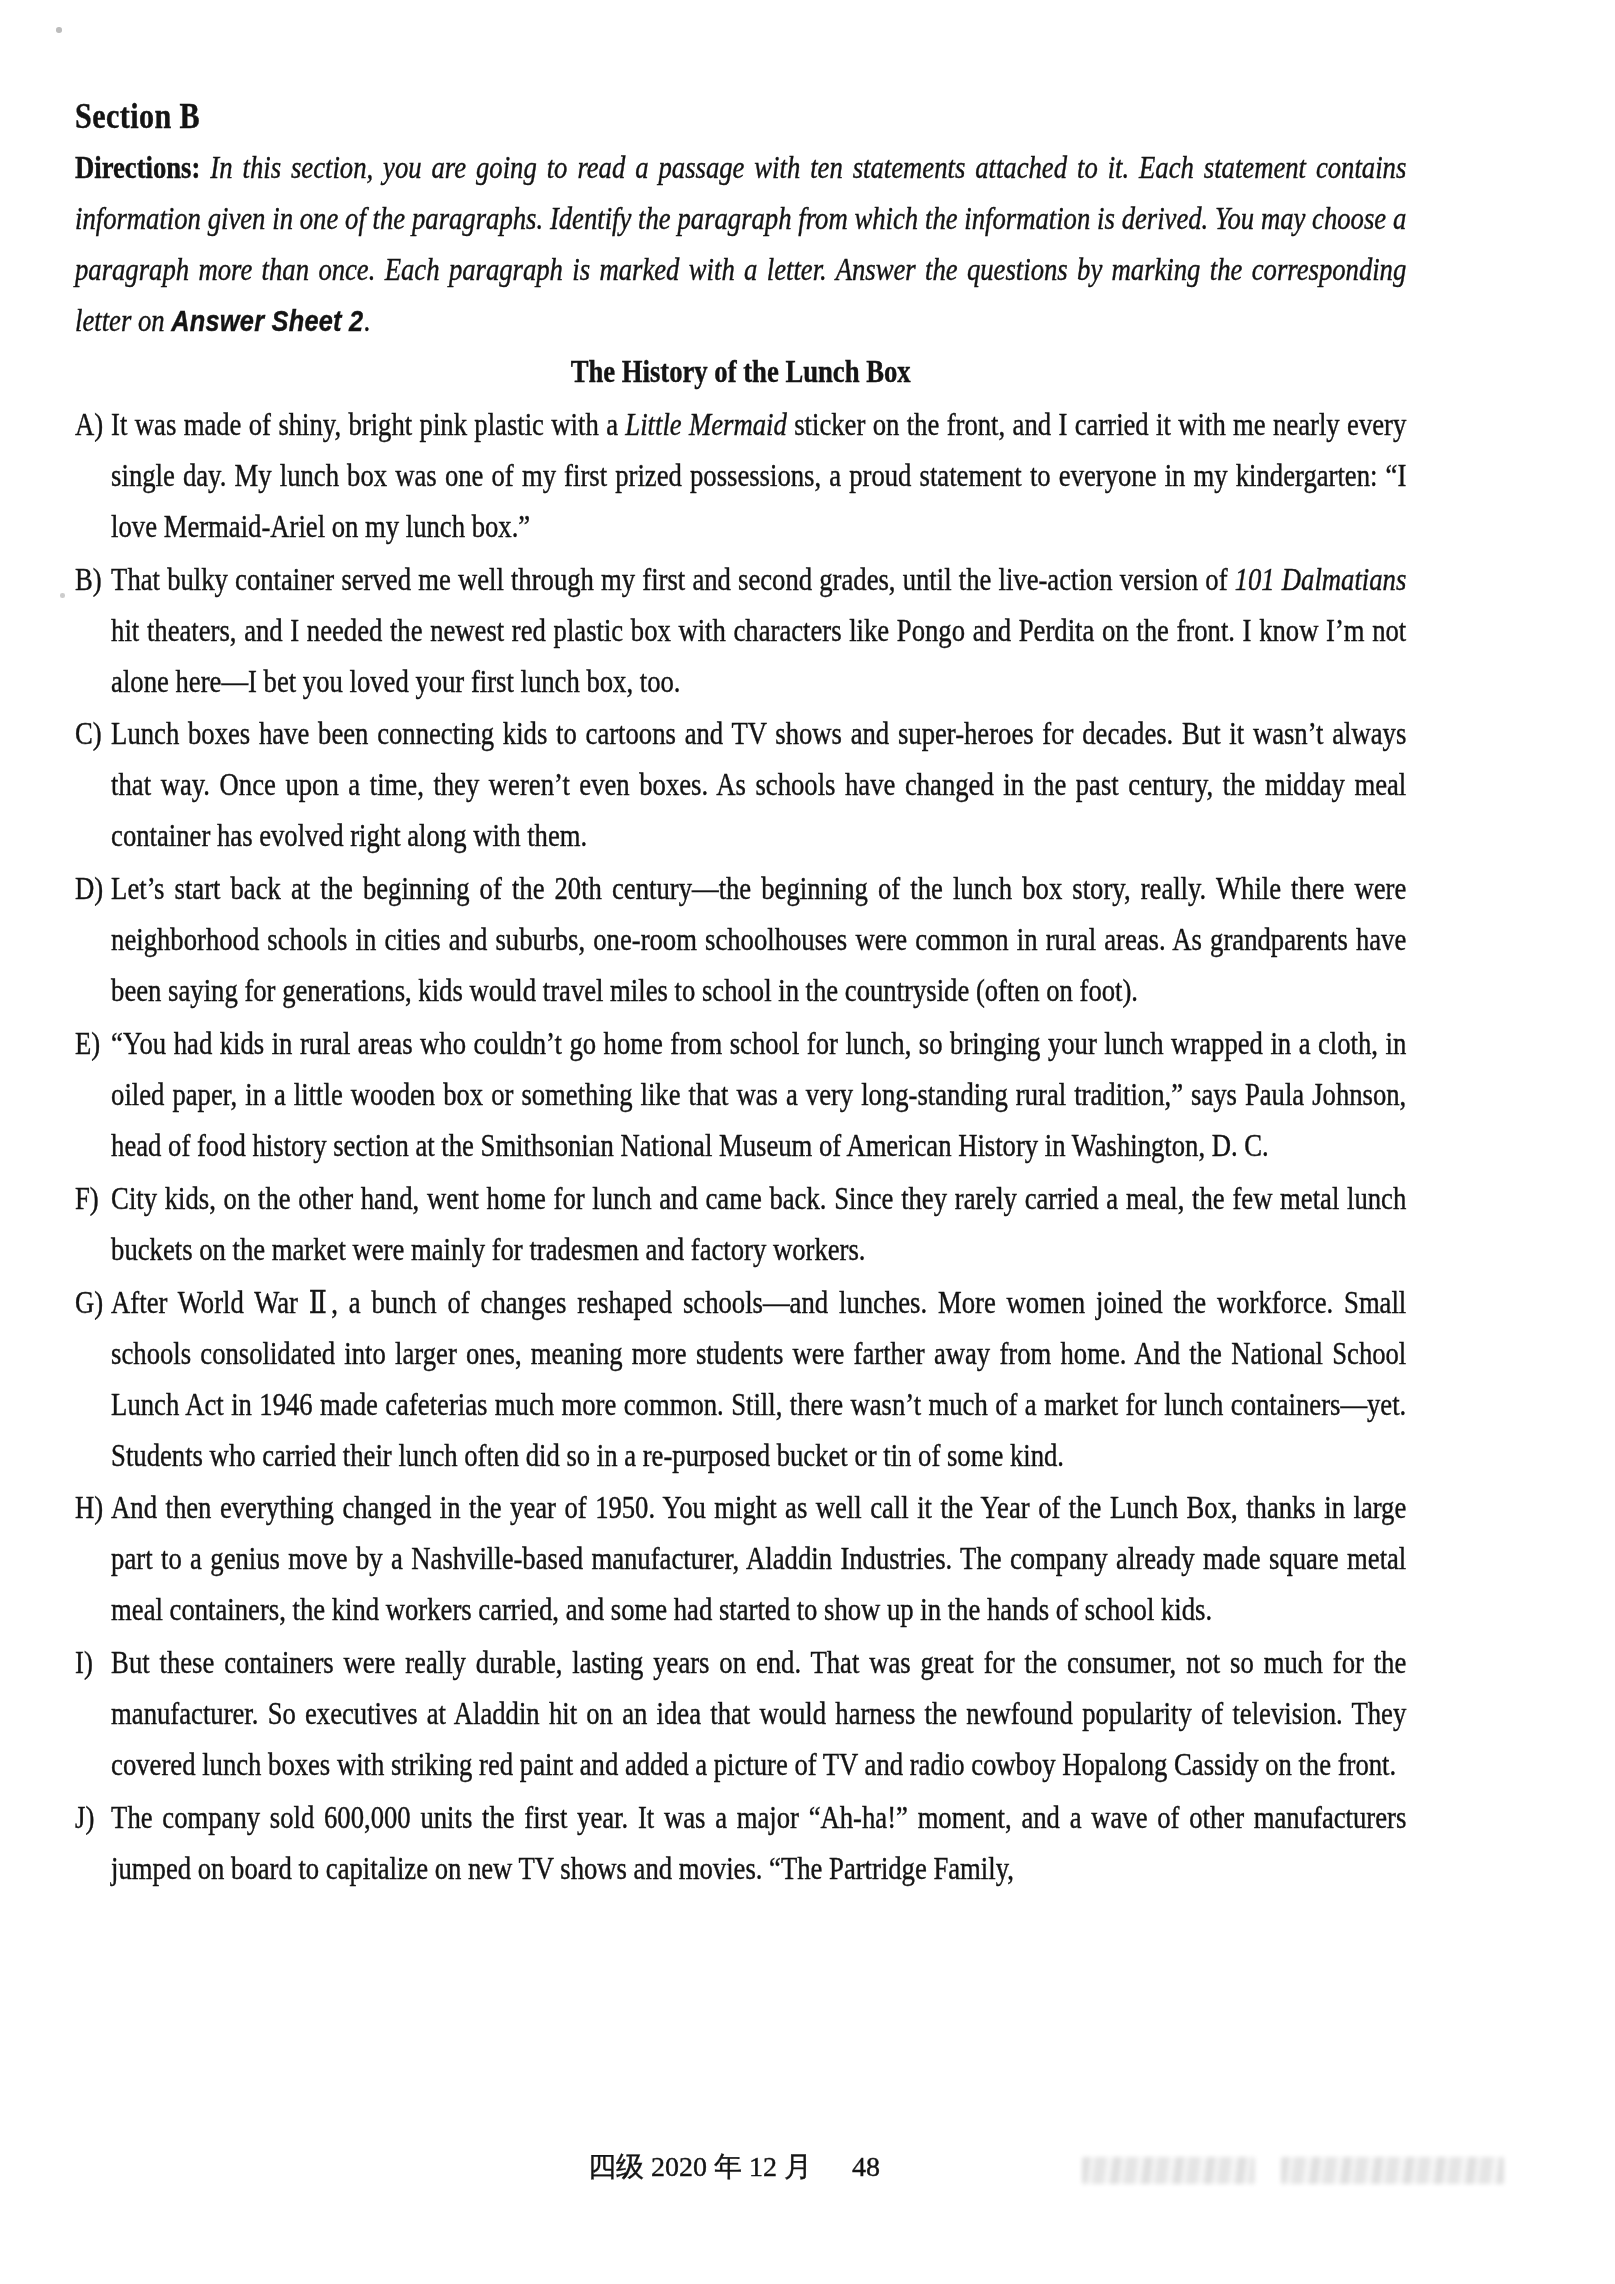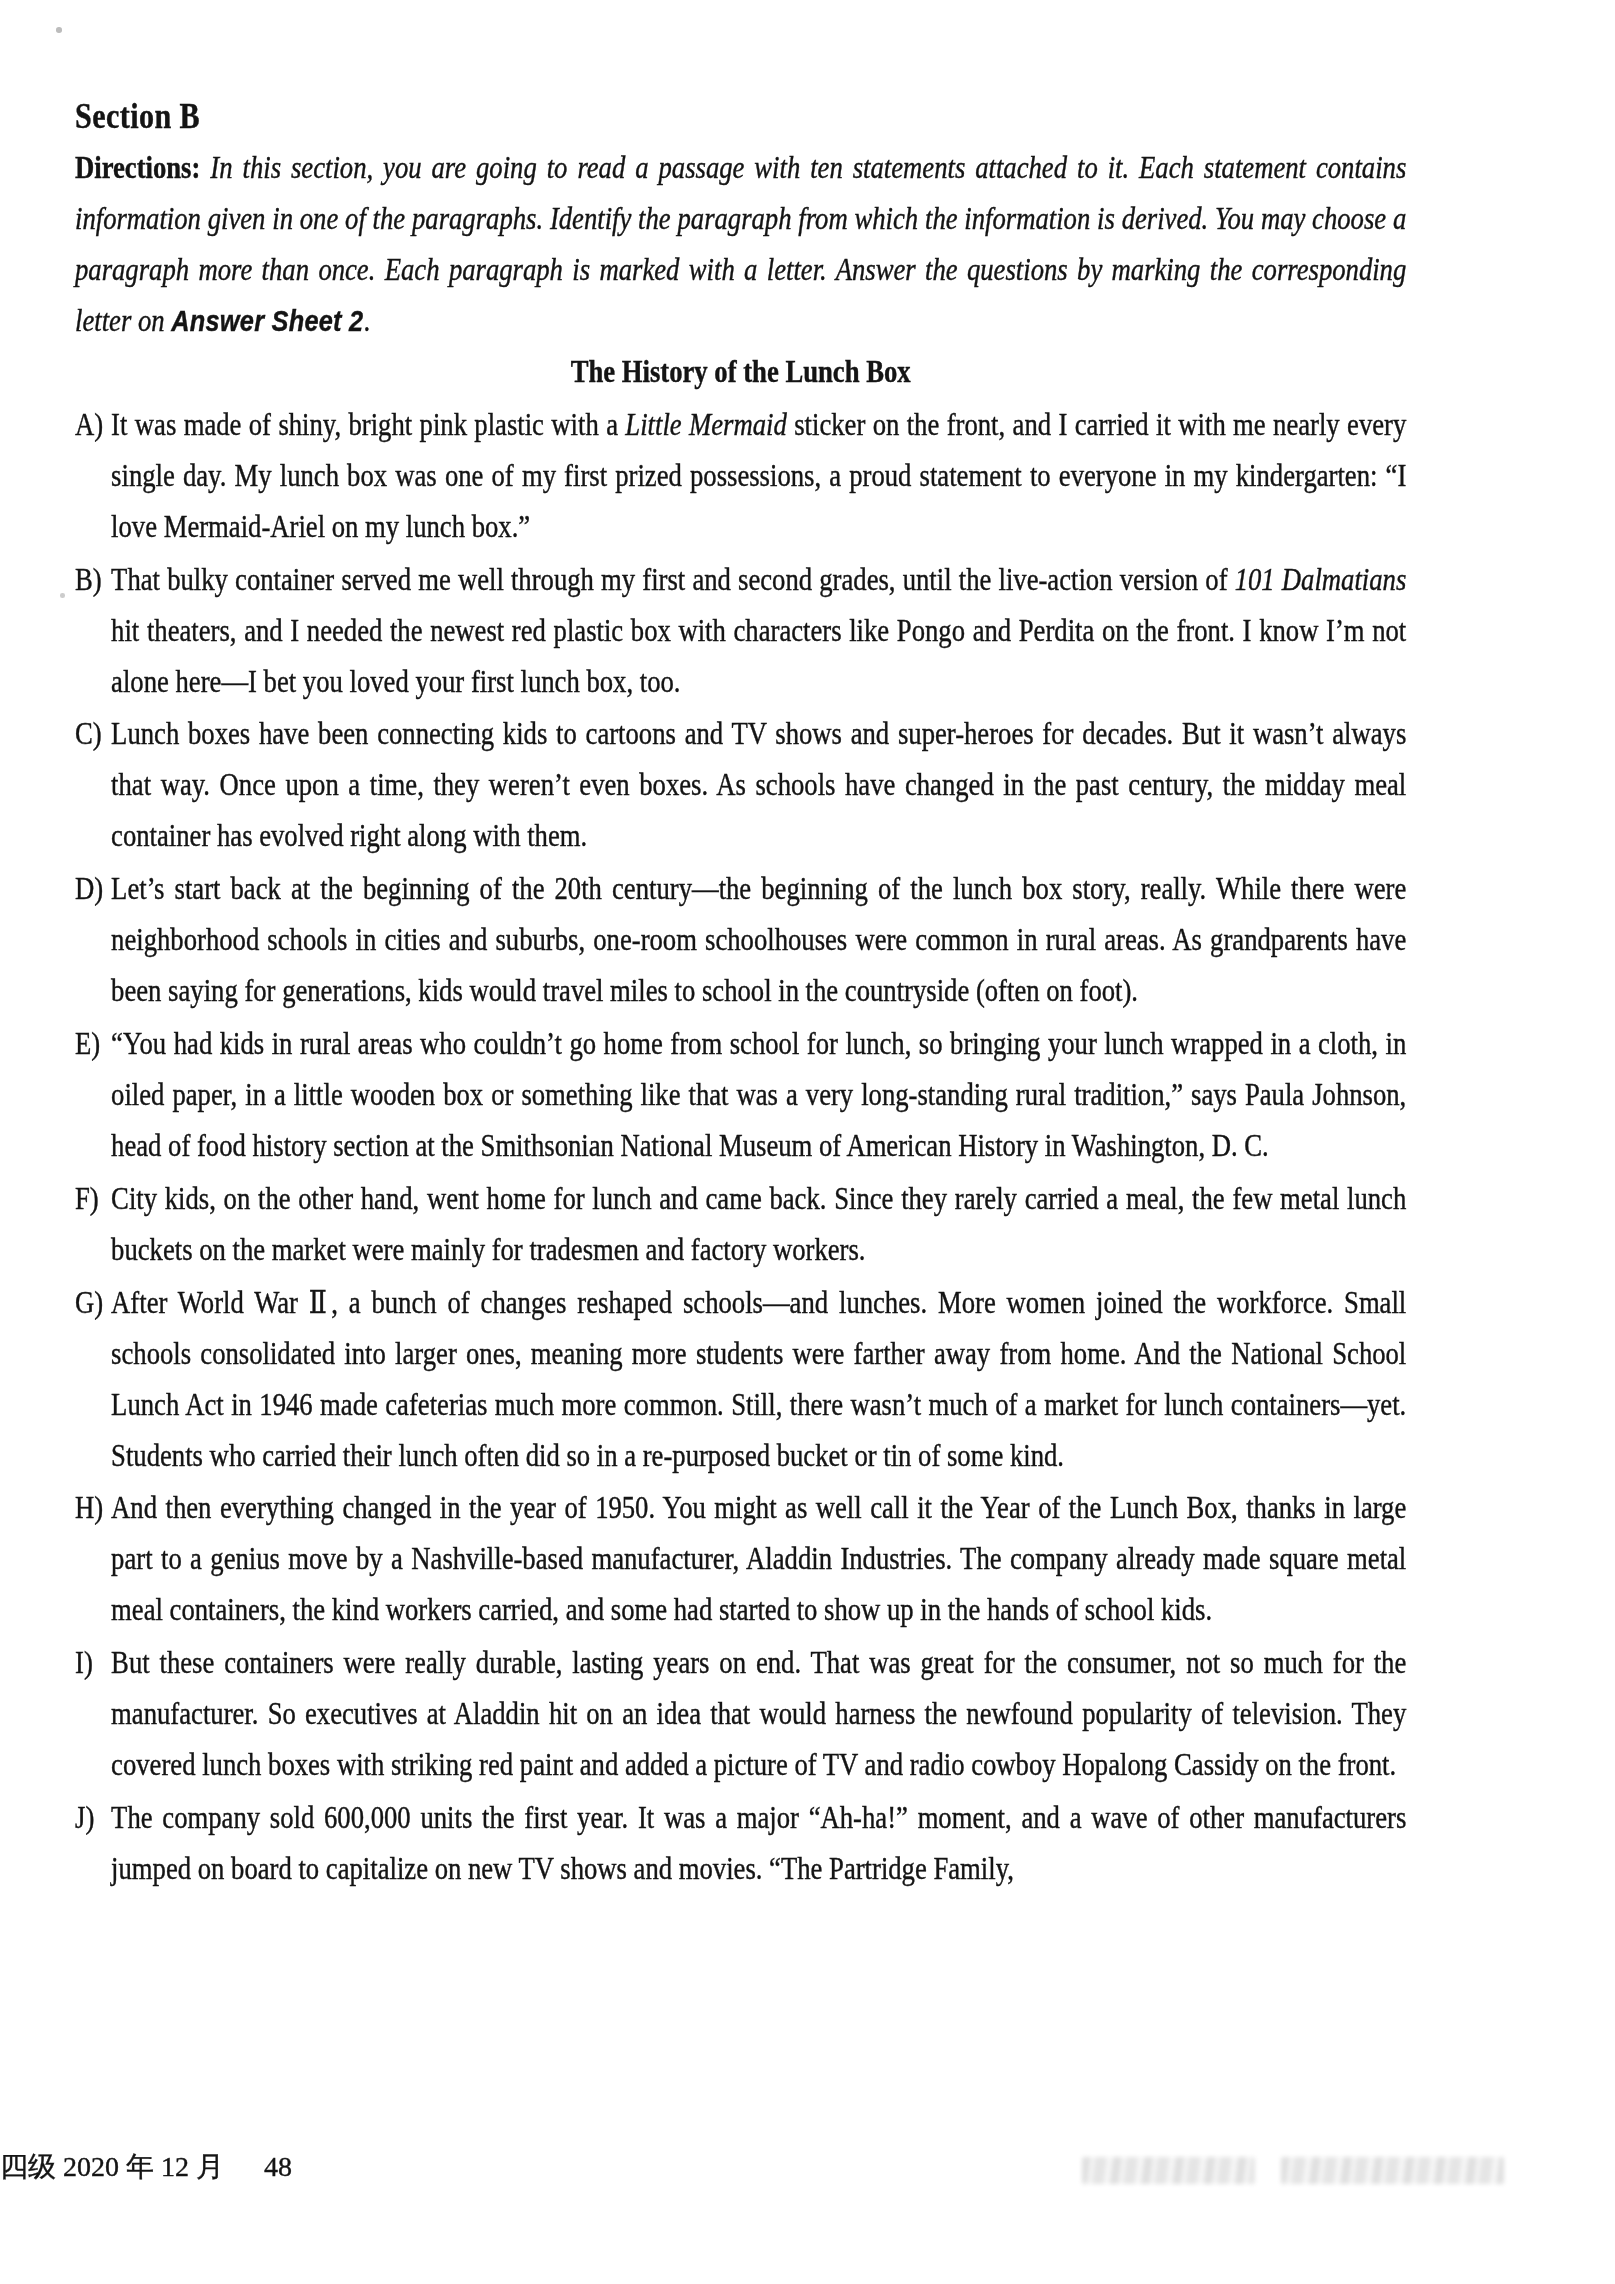--- a/index.html
+++ b/index.html
@@ -47,20 +47,21 @@
   .para {
     position: relative;
     padding-left: 42px;
     margin: 1.8px 0 0 0;
     text-align: justify;
   }
   .plabel { position: absolute; left: 0; top: 0; }
   .footer {
     position: absolute;
     left: 0; top: 2149px; width: 1468px;
+    text-align: center;
     font-size: 28px;
     line-height: 36px;
     -webkit-text-stroke: 0.4px currentColor;
     font-family: "Liberation Serif", "DejaVu Serif", serif;
   }
   .pgnum { margin-left: 40px; }
   .watermark {
     position: absolute;
     left: 1082px; top: 2157px;
     display: flex; gap: 25.5px;

